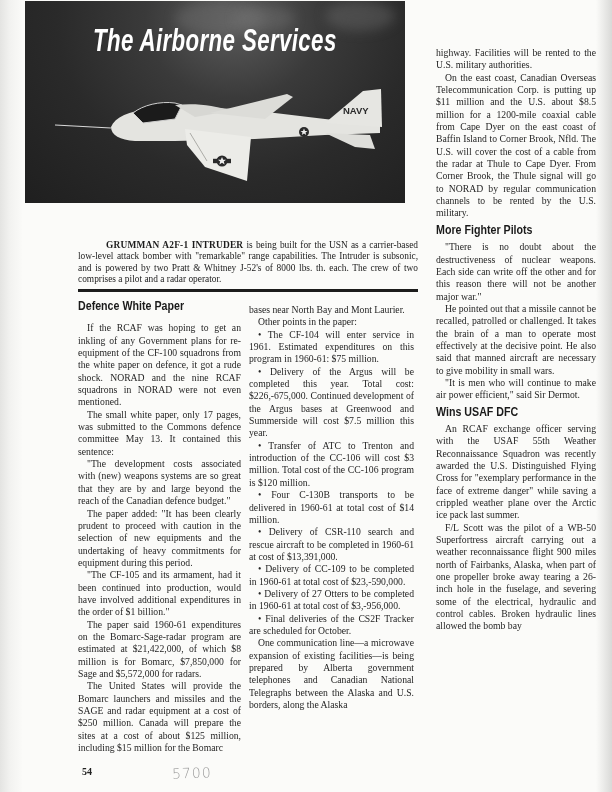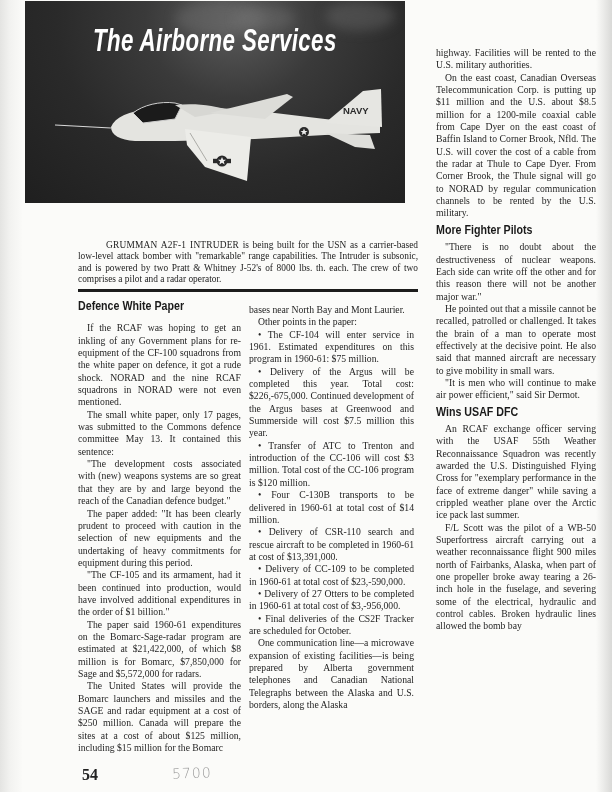--- a/index.html
+++ b/index.html
@@ -14,36 +14,36 @@
   .photo { position: absolute; left: 25px; top: 1px; width: 380px; height: 202px; overflow: hidden;
     background: radial-gradient(ellipse at 55% 10%, #5b5b5b 0%, #3a3a3a 30%, #2a2a2a 60%, #1f1f1f 100%); }
   .photo .cloud { position: absolute; border-radius: 50%; background: rgba(120,120,120,0.35); filter: blur(6px); }
   .photo-title { position: absolute; left: 68px; top: 22px; font-family: "Liberation Sans", "DejaVu Sans", sans-serif;
     font-style: italic; font-weight: bold; color: #fff; font-size: 31px; letter-spacing: 0.5px;
     transform: scaleX(0.72); transform-origin: left center; white-space: nowrap; }
   .photo svg { position: absolute; left: 0; top: 0; }
 
   .caption { position: absolute; left: 78px; top: 240px; width: 340px; font-size: 9.4px; line-height: 11.4px;
     text-align: justify; color: #1c1c1c; }
-  .caption b { font-weight: normal; letter-spacing: 0.2px; padding-left: 28px; }
+  .caption b { font-weight: bold; letter-spacing: 0.2px; padding-left: 28px; }
   .rule { position: absolute; left: 78px; top: 289px; width: 340px; height: 3px; background: #1c1c1c; }
 
   .col { position: absolute; font-size: 9.7px; line-height: 12.35px; text-align: justify; color: #252525; }
   .col p { text-indent: 9px; }
   .col p.noind { text-indent: 0; }
   .col1 { left: 78px; top: 300px; width: 163px; }
   .col2 { left: 249px; top: 304px; width: 165px; }
   .col3 { left: 436px; top: 47px; width: 160px; }
 
   .head { font-family: "Liberation Sans", "DejaVu Sans", sans-serif; font-weight: bold; font-size: 13px;
     color: #1a1a1a; transform: scaleX(0.82); transform-origin: left center; white-space: nowrap;
     text-indent: 0 !important; margin: 4px 0 5px 0; }
   .col1 .head { margin: 0 0 10px 0; }
 
-  .folio { position: absolute; left: 82px; top: 766px; font-size: 16px; font-weight: bold; color: #222; }
+  .folio { position: absolute; left: 82px; top: 766px; font-size: 10px; font-weight: bold; color: #222; }
   .handwritten { position: absolute; left: 172px; top: 765px; font-family: "DejaVu Sans", sans-serif;
     font-size: 14px; color: #9a9a9a; letter-spacing: 1px; transform: rotate(-2deg); font-weight: 300; }
   .magazine { position: absolute; left: 524px; top: 801px; font-family: "Liberation Serif", serif; font-style: italic;
     font-weight: bold; font-size: 11px; letter-spacing: 0.4px; color: #222; }
 </style>
 </head>
 <body>
 
 <div class="left-edge"></div>
 <div class="right-edge"></div>

